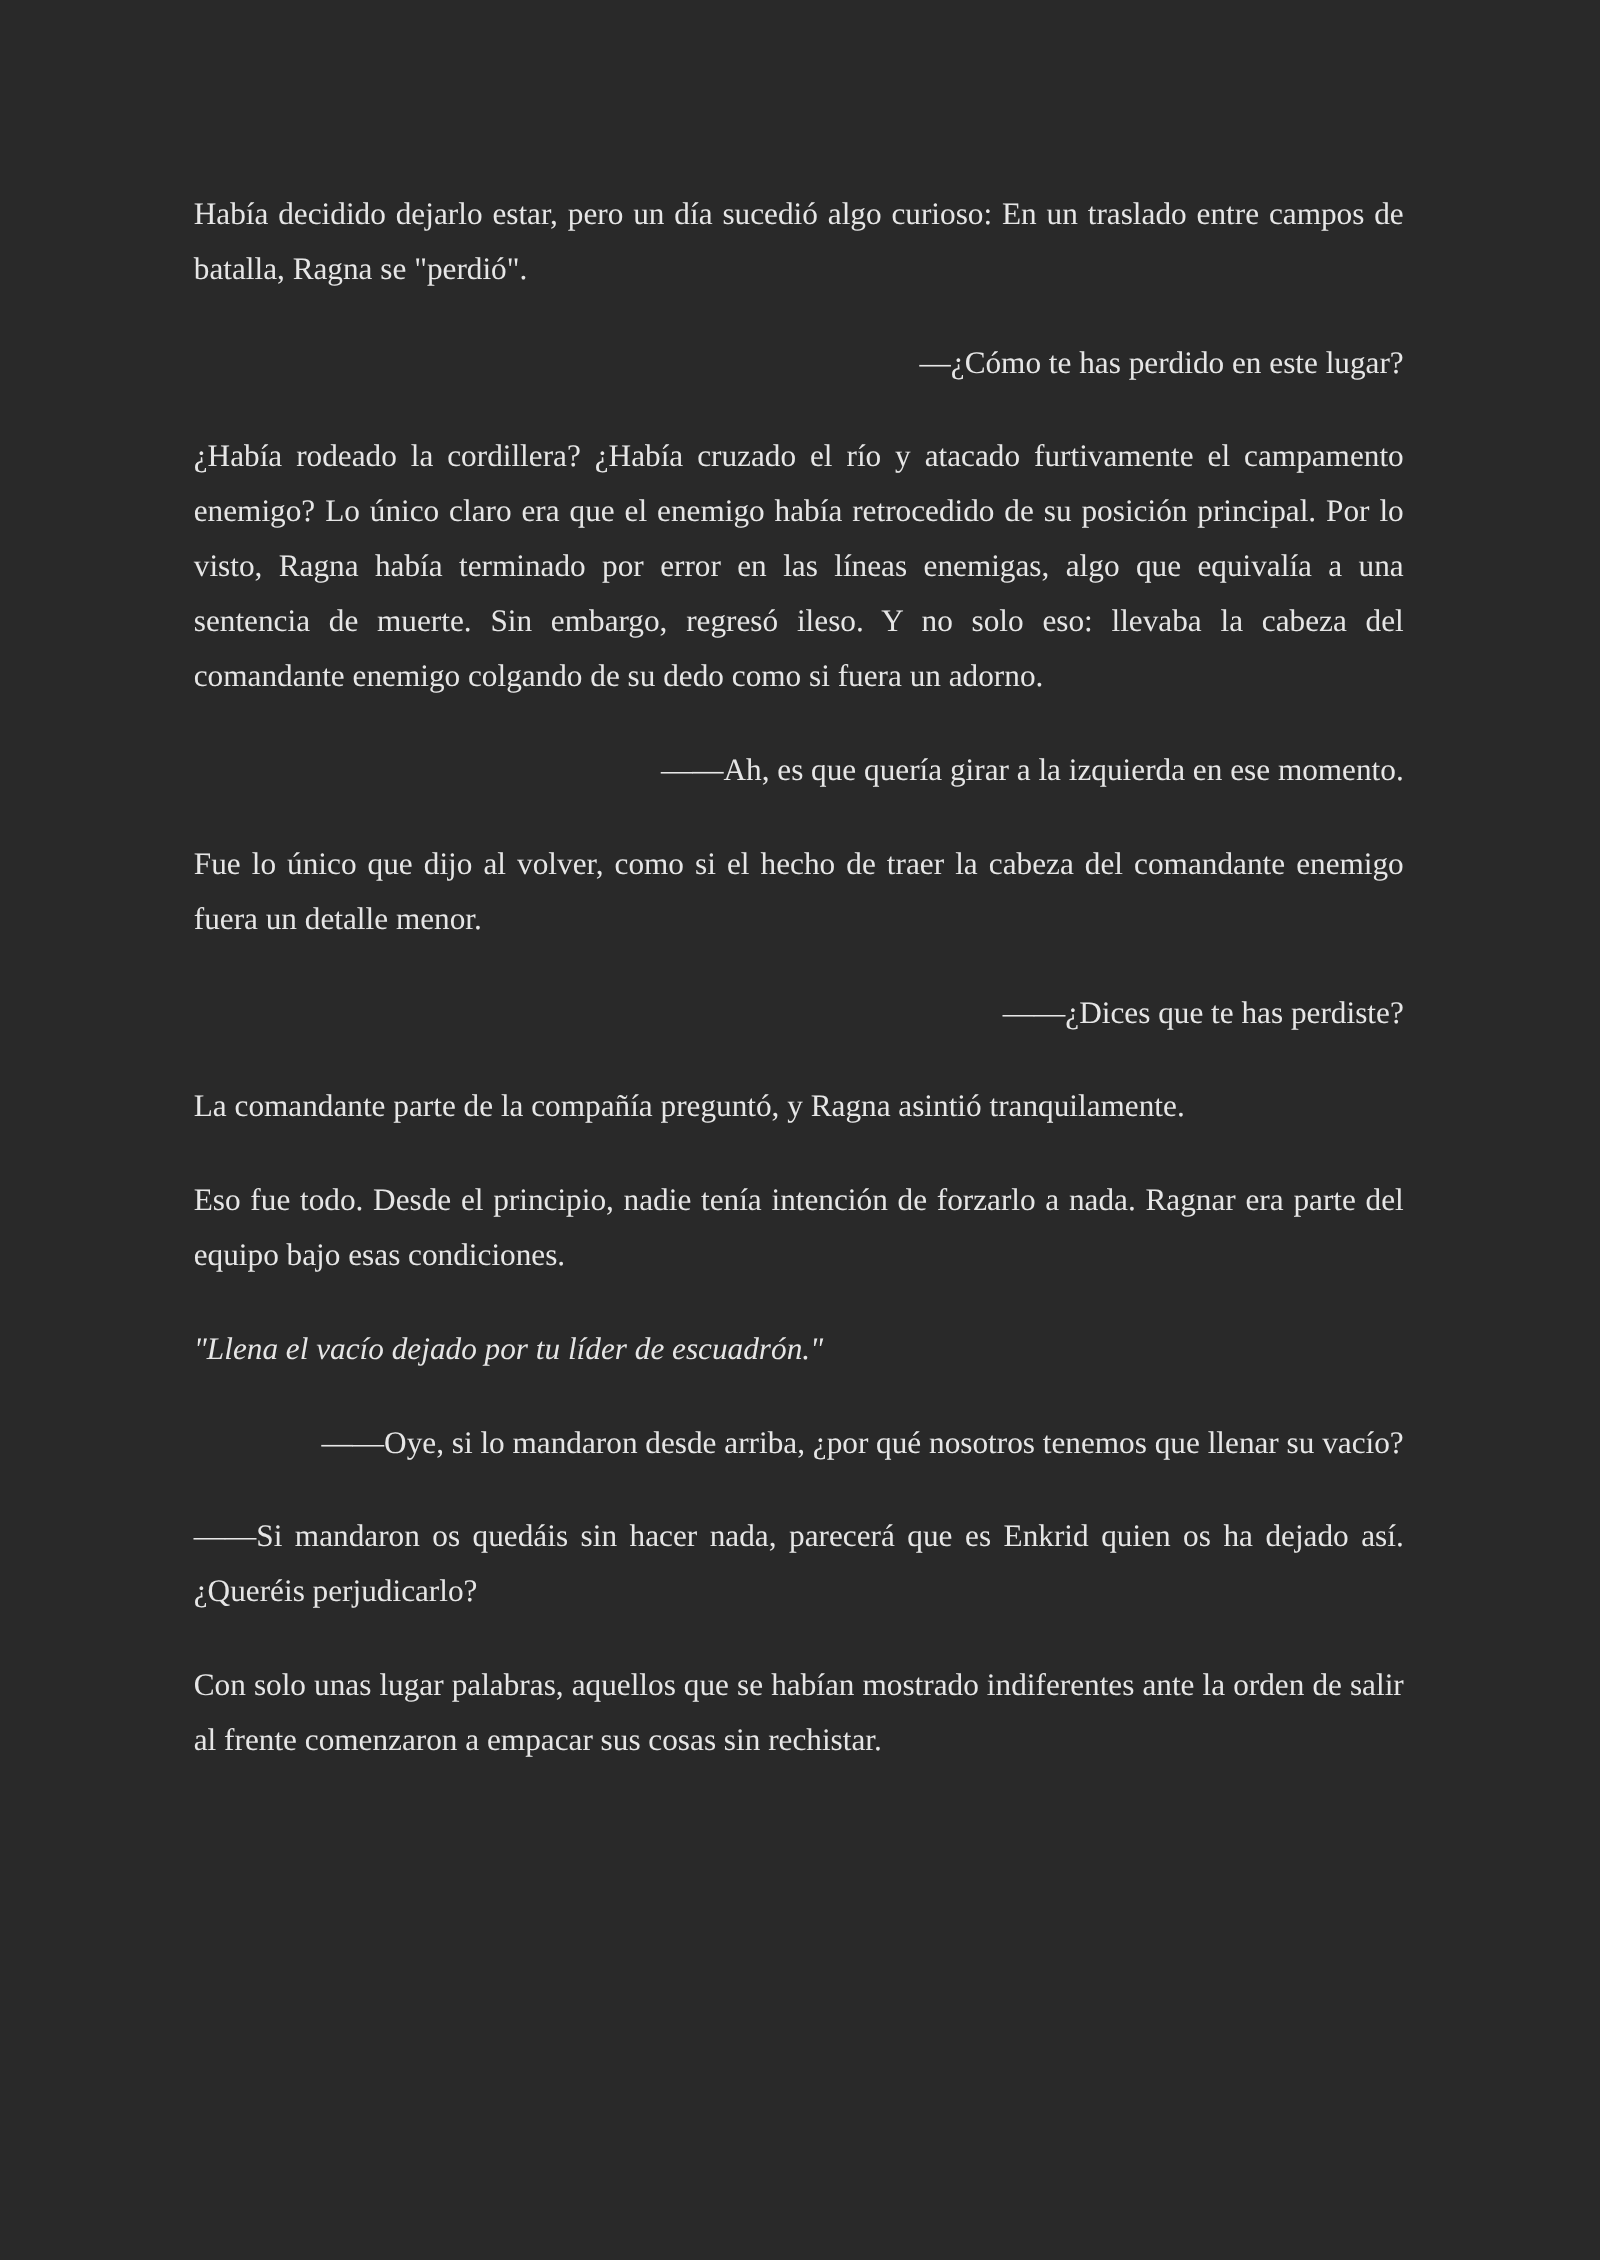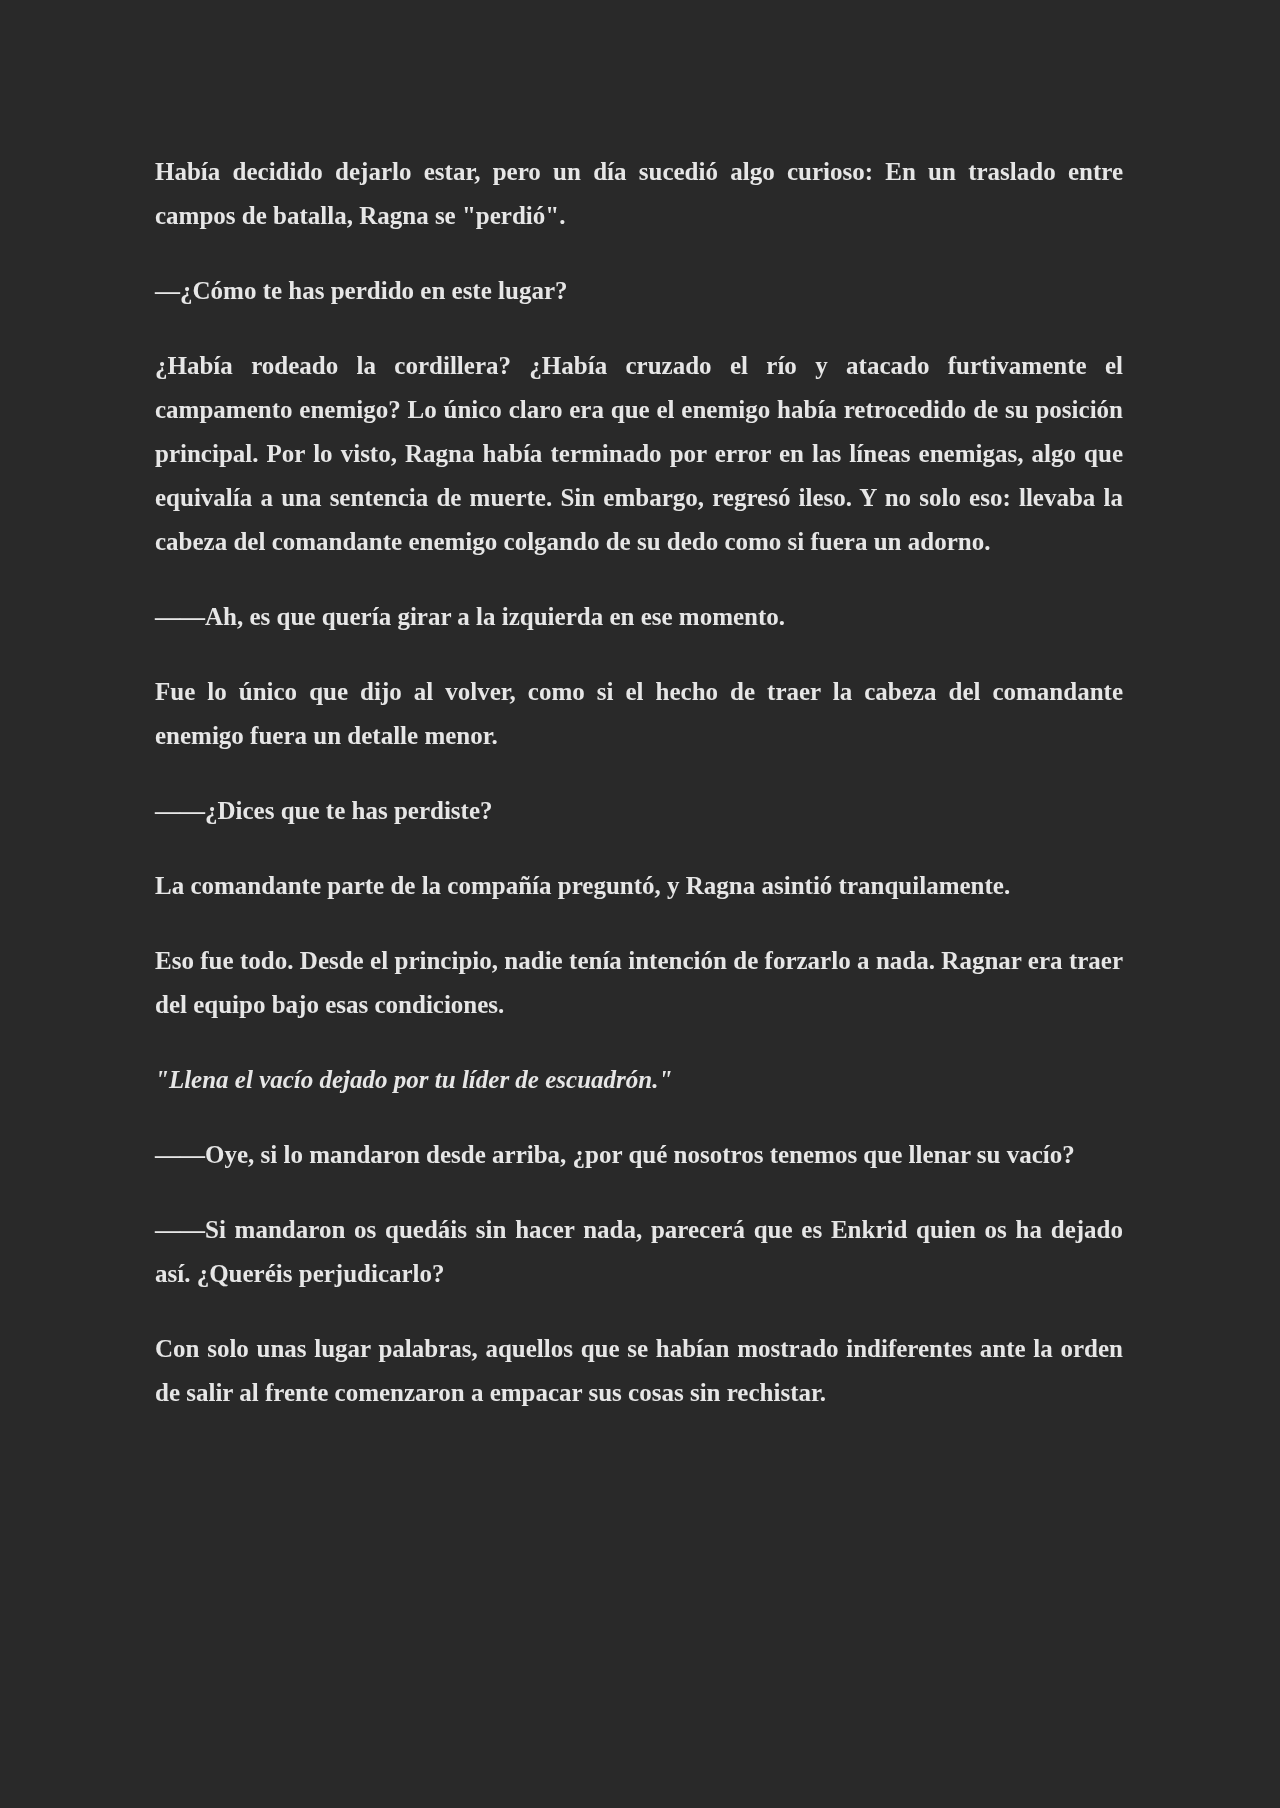--- a/index.html
+++ b/index.html
@@ -20,39 +20,38 @@
       width: 968px;
       color: #e6e6e6;
       font-family: "Liberation Serif", "DejaVu Serif", serif;
       font-size: 25px;
       line-height: 44px;
     }
     .para {
       margin: 0 0 31px 0;
       text-align: justify;
       text-justify: inter-word;
-      font-weight: bold;
     }
     .para.dialogue {
-      text-align: left;
+      text-align: right;
     }
     .para.italic {
       font-style: italic;
       text-align: left;
     }
   </style>
 </head>
 <body>
 
 <main class="reader">
   <p class="para">Había decidido dejarlo estar, pero un día sucedió algo curioso: En un traslado entre campos de batalla, Ragna se "perdió".</p>
   <p class="para dialogue">—¿Cómo te has perdido en este lugar?</p>
   <p class="para">¿Había rodeado la cordillera? ¿Había cruzado el río y atacado furtivamente el campamento enemigo? Lo único claro era que el enemigo había retrocedido de su posición principal. Por lo visto, Ragna había terminado por error en las líneas enemigas, algo que equivalía a una sentencia de muerte. Sin embargo, regresó ileso. Y no solo eso: llevaba la cabeza del comandante enemigo colgando de su dedo como si fuera un adorno.</p>
   <p class="para dialogue">——Ah, es que quería girar a la izquierda en ese momento.</p>
   <p class="para">Fue lo único que dijo al volver, como si el hecho de traer la cabeza del comandante enemigo fuera un detalle menor.</p>
   <p class="para dialogue">——¿Dices que te has perdiste?</p>
   <p class="para">La comandante parte de la compañía preguntó, y Ragna asintió tranquilamente.</p>
-  <p class="para">Eso fue todo. Desde el principio, nadie tenía intención de forzarlo a nada. Ragnar era traer del equipo bajo esas condiciones.</p>
+  <p class="para">Eso fue todo. Desde el principio, nadie tenía intención de forzarlo a nada. Ragnar era parte del equipo bajo esas condiciones.</p>
   <p class="para italic">"Llena el vacío dejado por tu líder de escuadrón."</p>
   <p class="para dialogue">——Oye, si lo mandaron desde arriba, ¿por qué nosotros tenemos que llenar su vacío?</p>
   <p class="para">——Si mandaron os quedáis sin hacer nada, parecerá que es Enkrid quien os ha dejado así. ¿Queréis perjudicarlo?</p>
   <p class="para">Con solo unas lugar palabras, aquellos que se habían mostrado indiferentes ante la orden de salir al frente comenzaron a empacar sus cosas sin rechistar.</p>
 </main>
 
 </body></html>

